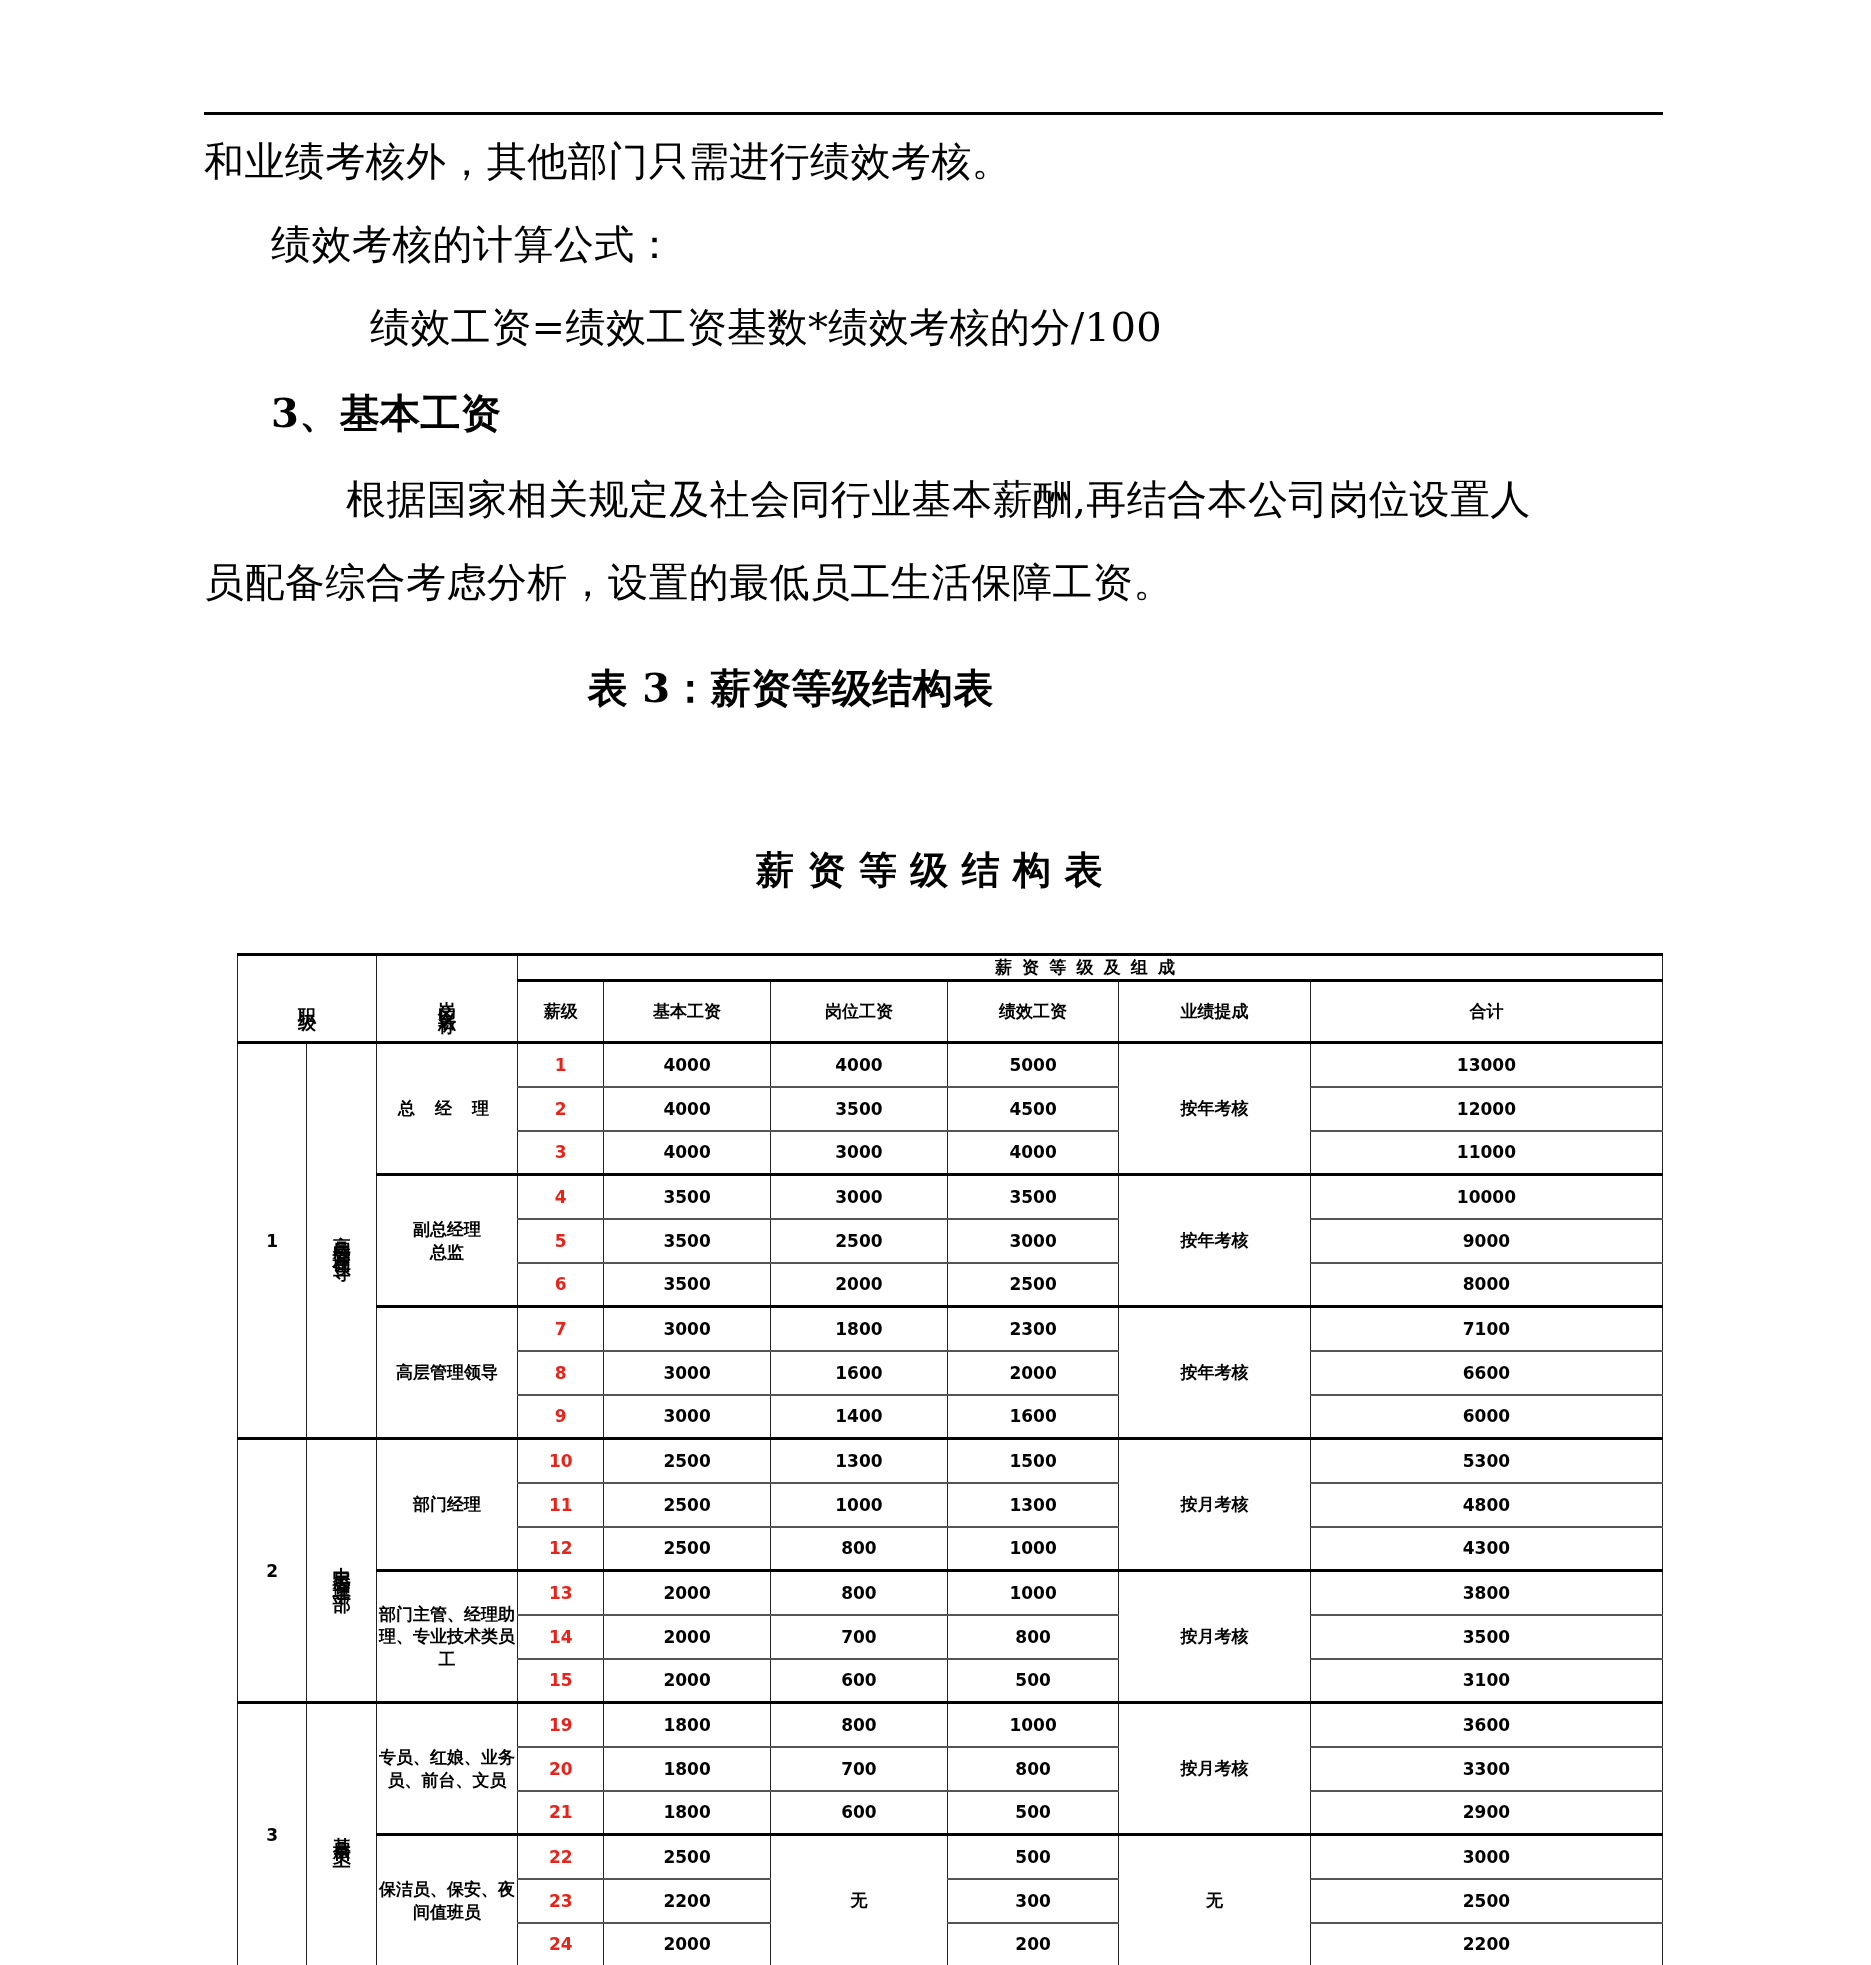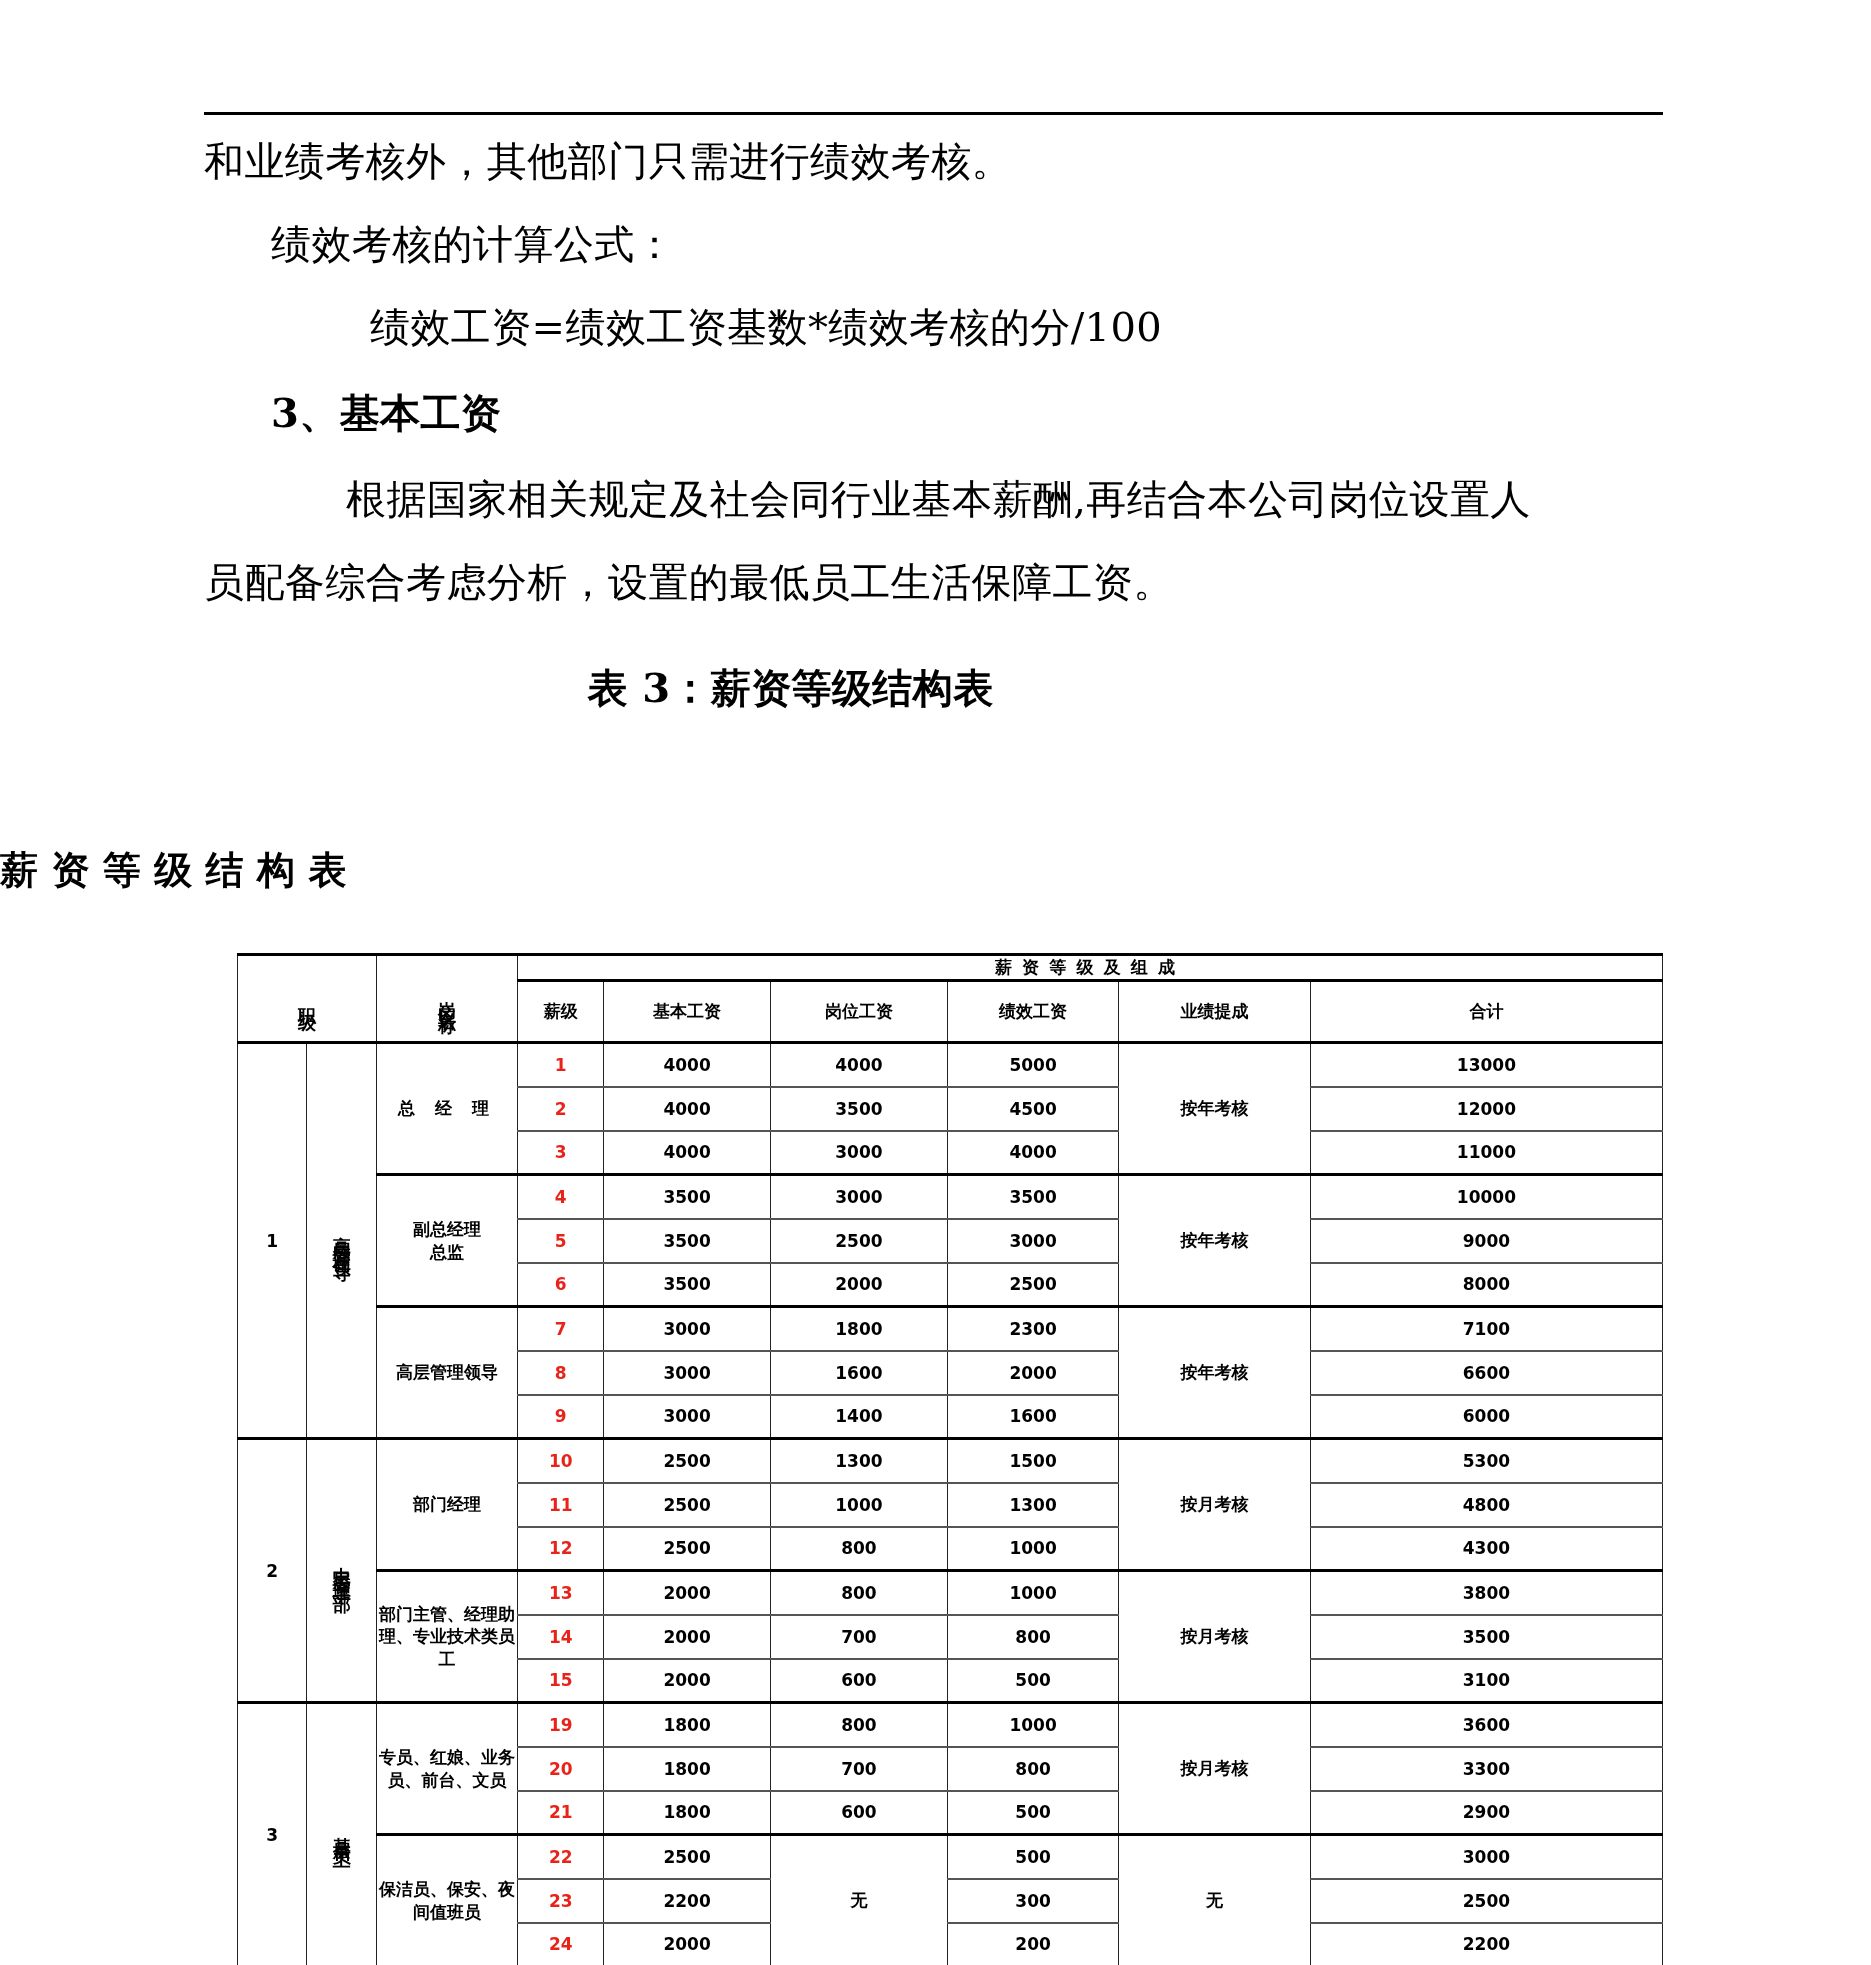--- a/index.html
+++ b/index.html
@@ -38,21 +38,21 @@
   .t-h3   {left:271px;  top:393px; font-weight:bold;}
   .t-line5{left:346px;  top:479px;}
   .t-line6{left:204px;  top:562px;}
   .t-cap  {left:0;      top:668px; width:1581px; text-align:center;
            font-weight:bold; white-space:normal;}
 
   
   .tbl-title{
     position:absolute;
     left:0; top:845px; width:1872px;
-    text-align:left;
+    text-align:center;
     font-family:"DejaVu Sans","Liberation Sans",sans-serif;
     font-weight:bold;
     font-size:38px;
     letter-spacing:13.4px;
     color:#000;
   }
 
   
   .tbl-wrap{
     position:absolute;

